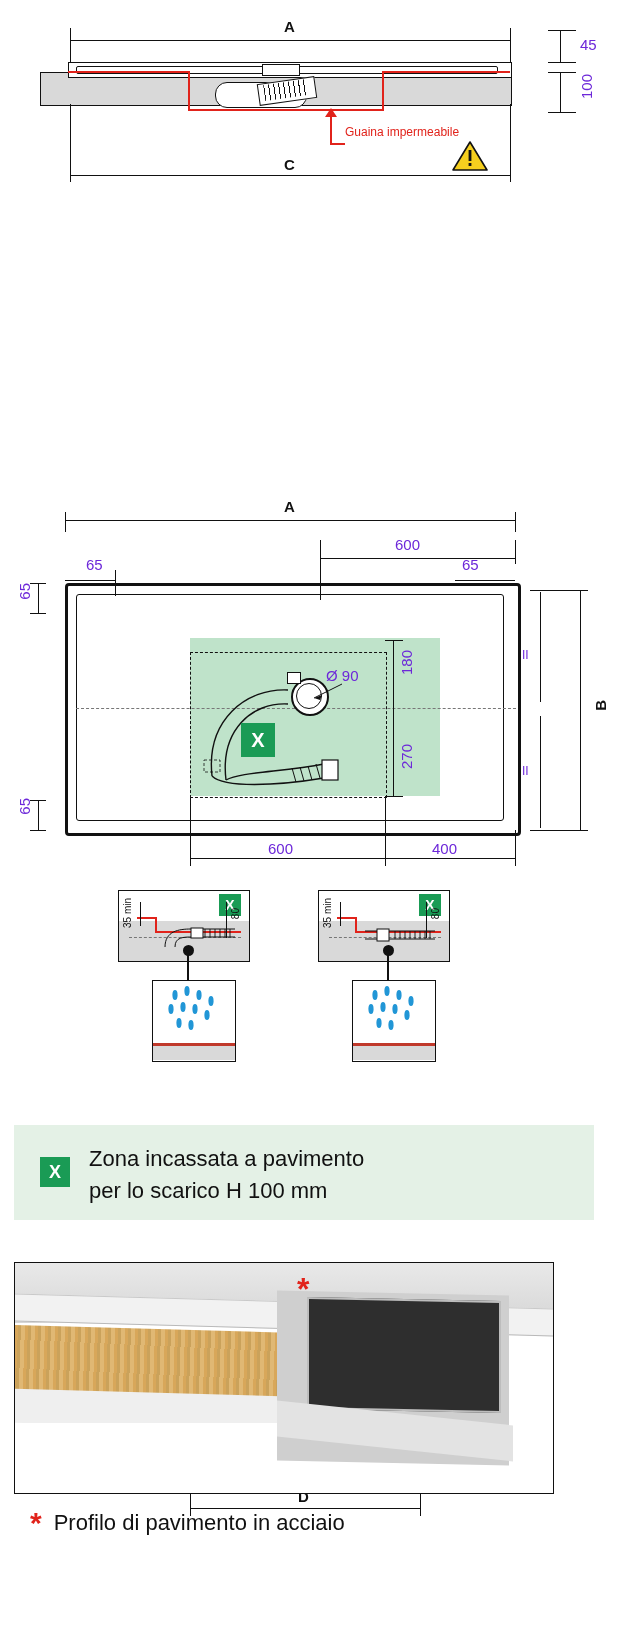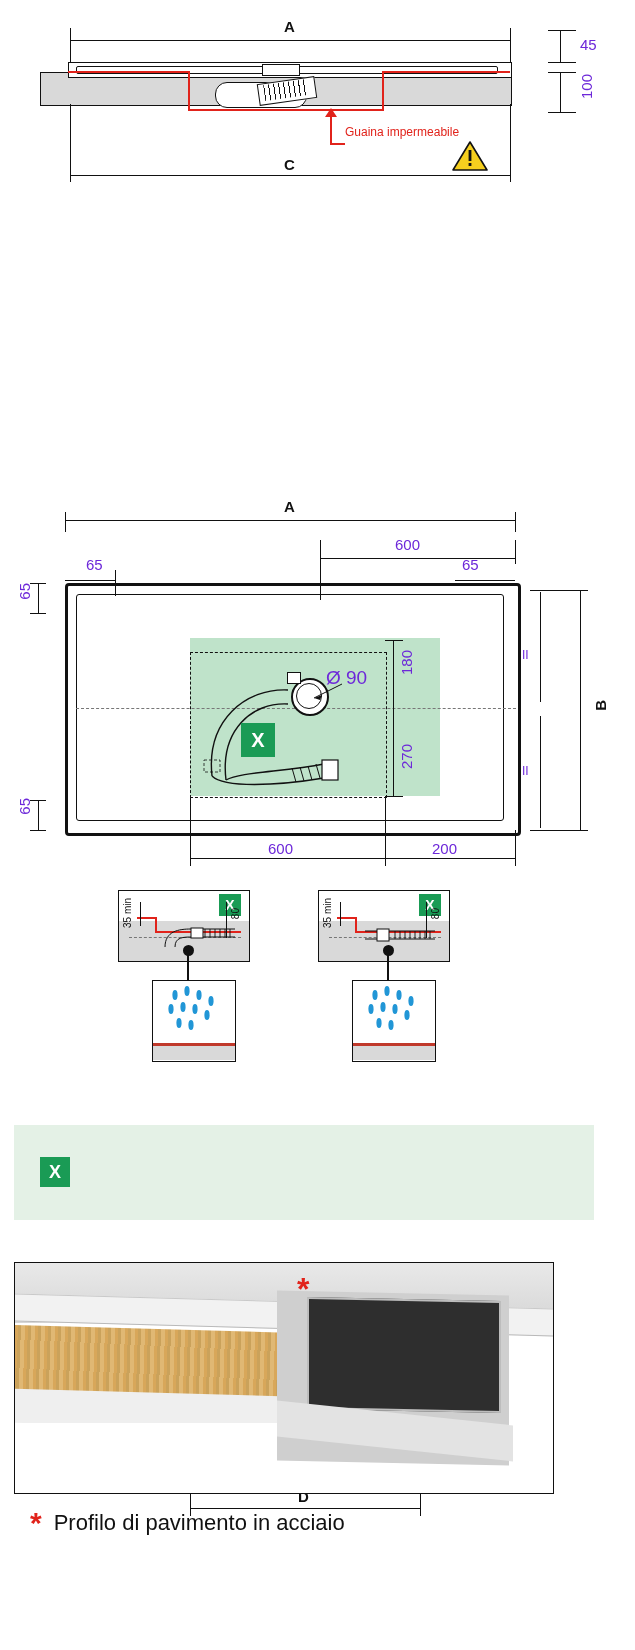--- a/index.html
+++ b/index.html
@@ -132,21 +132,21 @@
       <line x1="120" y1="104" x2="124" y2="118"></line>
     </g>
     <rect x="126" y="100" width="16" height="20" fill="#fff" stroke="#111" stroke-width="1.2"></rect>
     <rect x="8" y="100" width="16" height="12" fill="none" stroke="#111" stroke-width="0.8" stroke-dasharray="3 2"></rect>
   </svg>
 
   <div class="abs" style="left:291px;top:438px;width:34px;height:34px;border:2px solid #111;border-radius:50%;background:#fff;"></div>
   <div class="abs" style="left:296px;top:443px;width:24px;height:24px;border:1px solid #111;border-radius:50%;"></div>
   <div class="abs" style="left:287px;top:432px;width=10px;width:12px;height:10px;border:1px solid #111;background:#fff;"></div>
 
-  <div class="abs num" style="left:326px;top:427px;font-size:19px;">Ø 90</div>
+  <div class="abs num" style="left:326px;top:427px;font-size:15px;">Ø 90</div>
   <svg class="abs" style="left:306px;top:440px;" width="40" height="24">
     <line x1="36" y1="4" x2="8" y2="18" stroke="#111" stroke-width="1"></line>
     <polygon points="8,18 16,15 14,20" fill="#111"></polygon>
   </svg>
 
   <div class="abs xbox" style="left:241px;top:483px;width:34px;height:34px;font-size:20px;">
     <span>X</span>
   </div>
 
   <div class="line-v" style="left:393px;top:400px;height:68px;"></div>
@@ -167,21 +167,21 @@
   <div class="line-v" style="left:540px;top:352px;height:110px;"></div>
   <div class="line-v" style="left:540px;top:476px;height:112px;"></div>
 
   <div class="line-h" style="left:190px;top:618px;width:195px;"></div>
   <div class="line-v" style="left:190px;top:556px;height:70px;"></div>
   <div class="line-v" style="left:385px;top:556px;height:70px;"></div>
   <div class="abs num" style="left:268px;top:600px;">600</div>
 
   <div class="line-h" style="left:385px;top:618px;width:130px;"></div>
   <div class="line-v" style="left:515px;top:590px;height:36px;"></div>
-  <div class="abs num" style="left:432px;top:600px;">200</div>
+  <div class="abs num" style="left:432px;top:600px;">400</div>
 </div>
 
 <div class="abs" style="left:0;top:680px;width:635px;height:160px;">
 
   <div class="line-h" style="left:190px;top:718px;width:230px;"></div>
   <div class="line-v" style="left:190px;top:710px;height:20px;"></div>
   <div class="line-v" style="left:420px;top:710px;height:20px;"></div>
   <div class="abs dim-label" style="left:298px;top:696px;">B</div>
 
   <div class="abs gray-fill" style="left:150px;top:740px;width:310px;height:34px;"></div>
@@ -305,20 +305,22 @@
     <div class="abs" style="left:0;top:62px;width:82px;height:3px;background:#c0392b;"></div>
     <div class="abs" style="left:0;top:65px;width:82px;height:14px;background:#d9d9d9;"></div>
   </div>
 </div>
 
 <div class="abs legend-box" style="left:14px;top:1125px;width:580px;height:95px;">
   <div class="abs xbox" style="left:26px;top:32px;width:30px;height:30px;font-size:18px;">
     <span>X</span>
   </div>
   <div class="abs" style="left:75px;top:18px;line-height:32px;">
+    <div class="caption" style="font-size:22px;">Zona incassata a pavimento</div>
+    <div class="caption" style="font-size:22px;">per lo scarico H 100 mm</div>
   </div>
 </div>
 
 <div class="abs photo-frame" style="left:14px;top:1262px;width:538px;height:230px;overflow:hidden;">
   <div class="abs" style="left:0;top:0;width:538px;height:60px;background:linear-gradient(180deg,#e9e9e9,#d6d6d6);"></div>
   <div class="abs" style="left:0;top:38px;width:538px;height:26px;background:#f2f2f2;border-top:1px solid #c9c9c9;border-bottom:1px solid #b9b9b9;transform:skewY(1.6deg);"></div>
   <div class="abs" style="left:0;top:66px;width:280px;height:70px;background:repeating-linear-gradient(92deg,#d8a75a 0 3px,#caa25b 3px 6px,#e0b874 6px 10px);transform:skewY(1.6deg);"></div>
   <div class="abs" style="left:0;top:130px;width:300px;height:34px;background:#efefef;transform:skewY(1.6deg);"></div>
   <div class="abs" style="left:0;top:160px;width:538px;height:70px;background:#ffffff;"></div>
   <div class="abs" style="left:262px;top:30px;width:232px;height:170px;background:#cfcfcf;transform:skewY(1.2deg);"></div>

